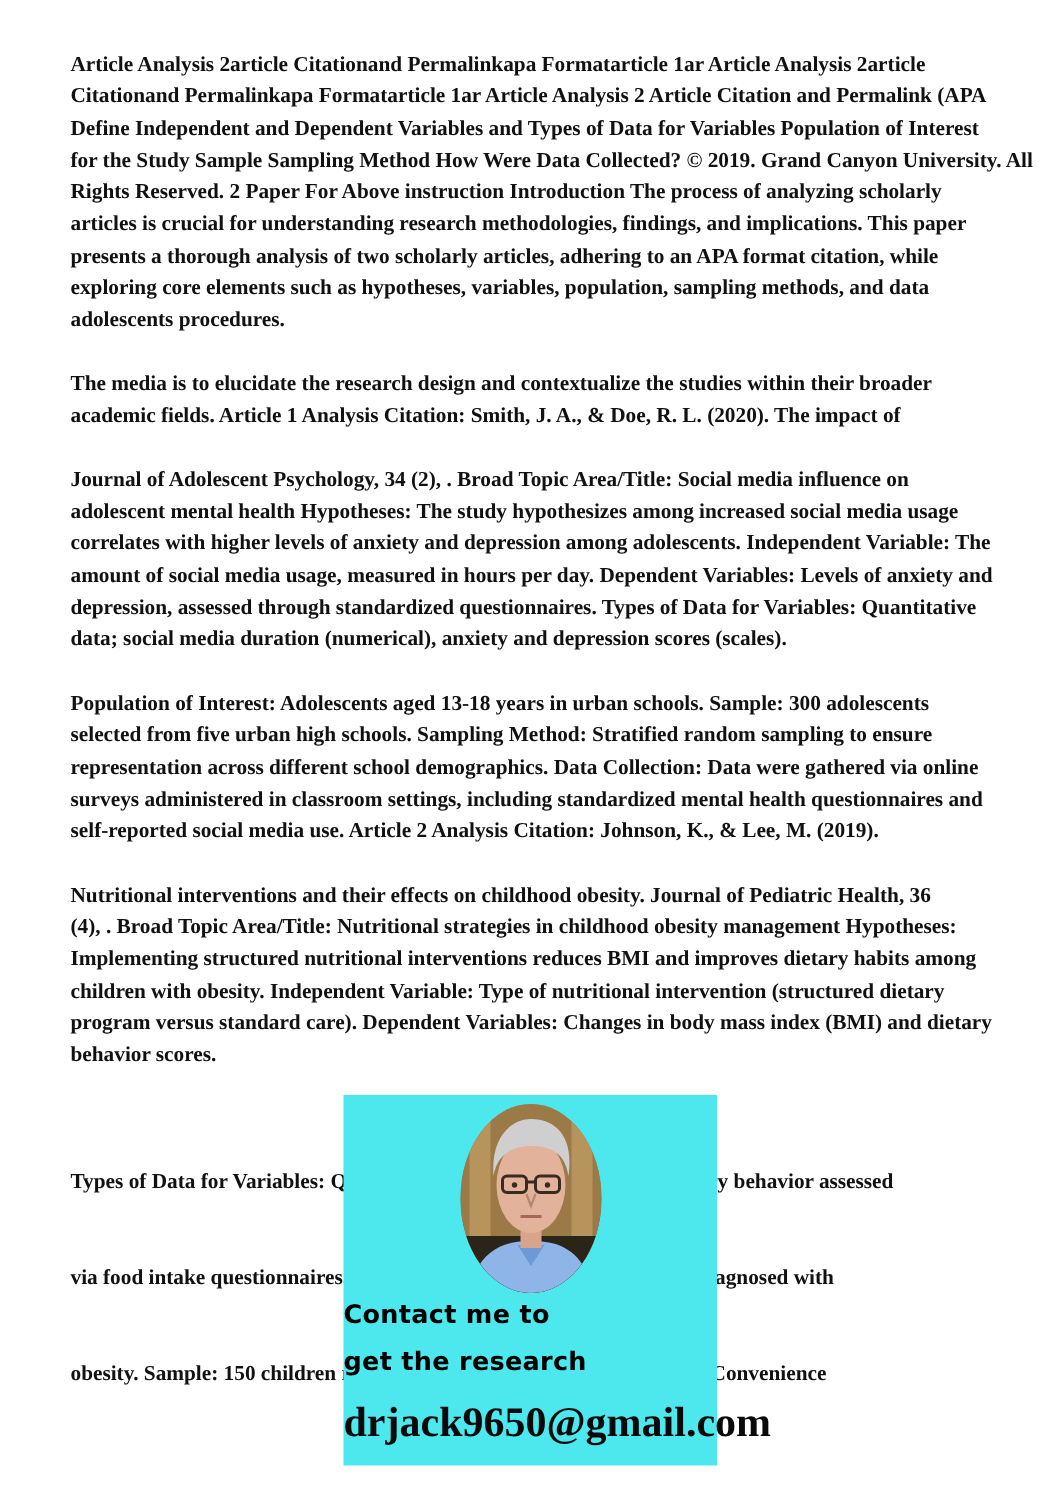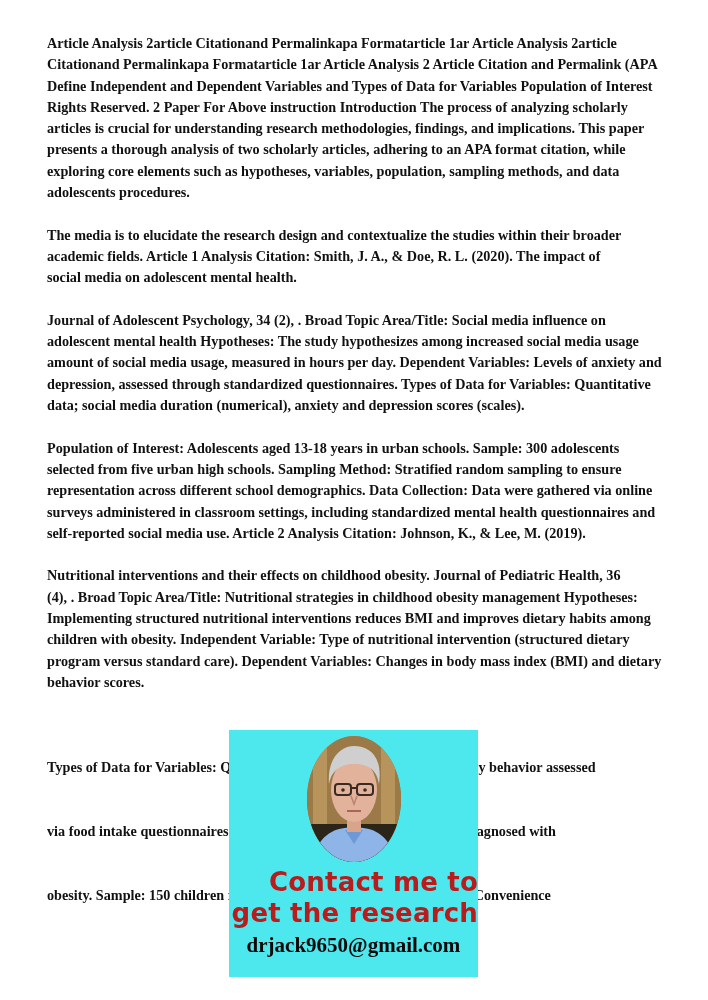--- a/index.html
+++ b/index.html
@@ -15,54 +15,55 @@
     position: absolute; left: 229px; top: 730px; width: 249px; height: 247px;
     background: #4de8ee;
   }
   .portrait {
     position: absolute; left: 78px; top: 6px; width: 94px; height: 126px;
     border-radius: 50%; overflow: hidden;
     background: linear-gradient(180deg, #b08c54 0%, #8c6a3c 40%, #6f5530 100%);
   }
   .portrait svg { width: 100%; height: 100%; display: block; }
   .promo-line1, .promo-line2 {
-    position: absolute; left: 0; width: 100%; text-align: right;
+    position: absolute; left: 0; width: 100%; text-align: left;
     font-family: "DejaVu Sans", "Liberation Sans", sans-serif; font-weight: bold;
-    font-size: 26px; color: #b91c1c; letter-spacing: 0.2px;
+    font-size: 17px; color: #000000; letter-spacing: 0.2px;
   }
   .promo-line1 { top: 137px; }
   .promo-line2 { top: 168px; }
   .promo-email {
     position: absolute; left: 0; top: 203px; width: 100%; text-align: center;
     font-family: "Liberation Serif", "DejaVu Serif", serif; font-weight: bold;
-    font-size: 21px; color: #0a0a0a;
+    font-size: 28px; color: #0a0a0a;
   }
 </style>
 </head>
 <body>
 
 <div class="page">
   <div class="para">
     <span class="line">Article Analysis 2article Citationand Permalinkapa Formatarticle 1ar Article Analysis 2article</span>
     <span class="line">Citationand Permalinkapa Formatarticle 1ar Article Analysis 2 Article Citation and Permalink (APA</span>
     <span class="line">Define Independent and Dependent Variables and Types of Data for Variables Population of Interest</span>
+    <span class="line">for the Study Sample Sampling Method How Were Data Collected? © 2019. Grand Canyon University. All</span>
     <span class="line">Rights Reserved. 2 Paper For Above instruction Introduction The process of analyzing scholarly</span>
     <span class="line">articles is crucial for understanding research methodologies, findings, and implications. This paper</span>
     <span class="line">presents a thorough analysis of two scholarly articles, adhering to an APA format citation, while</span>
     <span class="line">exploring core elements such as hypotheses, variables, population, sampling methods, and data</span>
     <span class="line">adolescents procedures.</span>
   </div>
   <div class="para">
     <span class="line">The media is to elucidate the research design and contextualize the studies within their broader</span>
     <span class="line">academic fields. Article 1 Analysis Citation: Smith, J. A., &amp; Doe, R. L. (2020). The impact of</span>
-    <span class="line">social media on adolescent mental health.</span>
   </div>
   <div class="para">
     <span class="line">Journal of Adolescent Psychology, 34 (2), . Broad Topic Area/Title: Social media influence on</span>
     <span class="line">adolescent mental health Hypotheses: The study hypothesizes among increased social media usage</span>
+    <span class="line">correlates with higher levels of anxiety and depression among adolescents. Independent Variable: The</span>
     <span class="line">amount of social media usage, measured in hours per day. Dependent Variables: Levels of anxiety and</span>
     <span class="line">depression, assessed through standardized questionnaires. Types of Data for Variables: Quantitative</span>
     <span class="line">data; social media duration (numerical), anxiety and depression scores (scales).</span>
   </div>
   <div class="para">
     <span class="line">Population of Interest: Adolescents aged 13-18 years in urban schools. Sample: 300 adolescents</span>
     <span class="line">selected from five urban high schools. Sampling Method: Stratified random sampling to ensure</span>
     <span class="line">representation across different school demographics. Data Collection: Data were gathered via online</span>
     <span class="line">surveys administered in classroom settings, including standardized mental health questionnaires and</span>
     <span class="line">self-reported social media use. Article 2 Analysis Citation: Johnson, K., &amp; Lee, M. (2019).</span>

